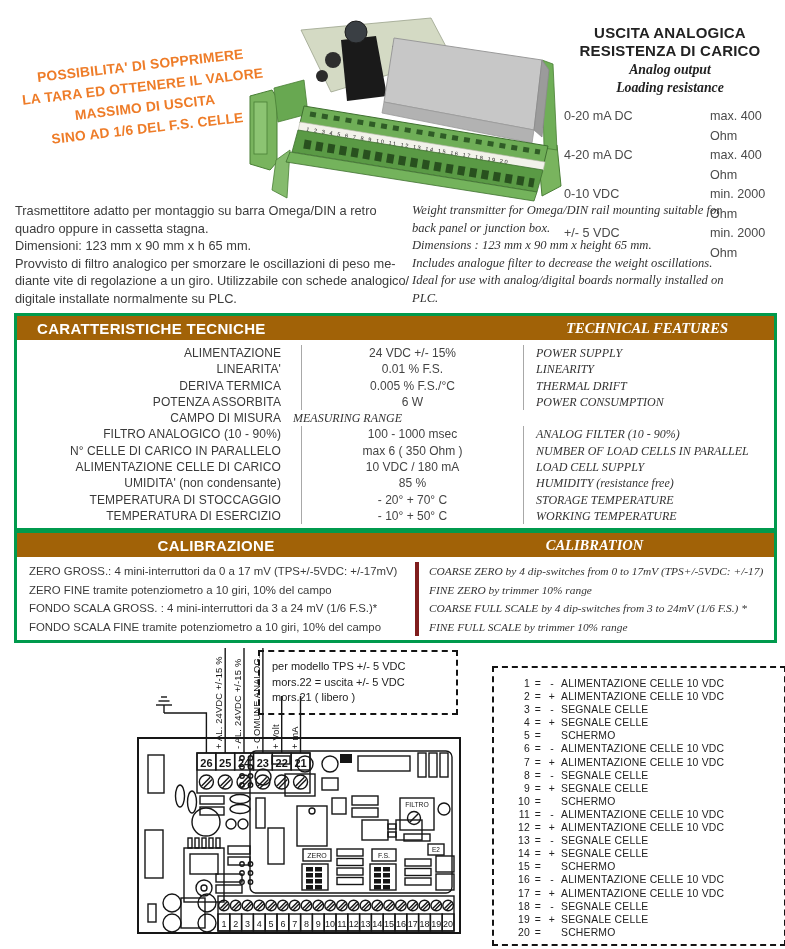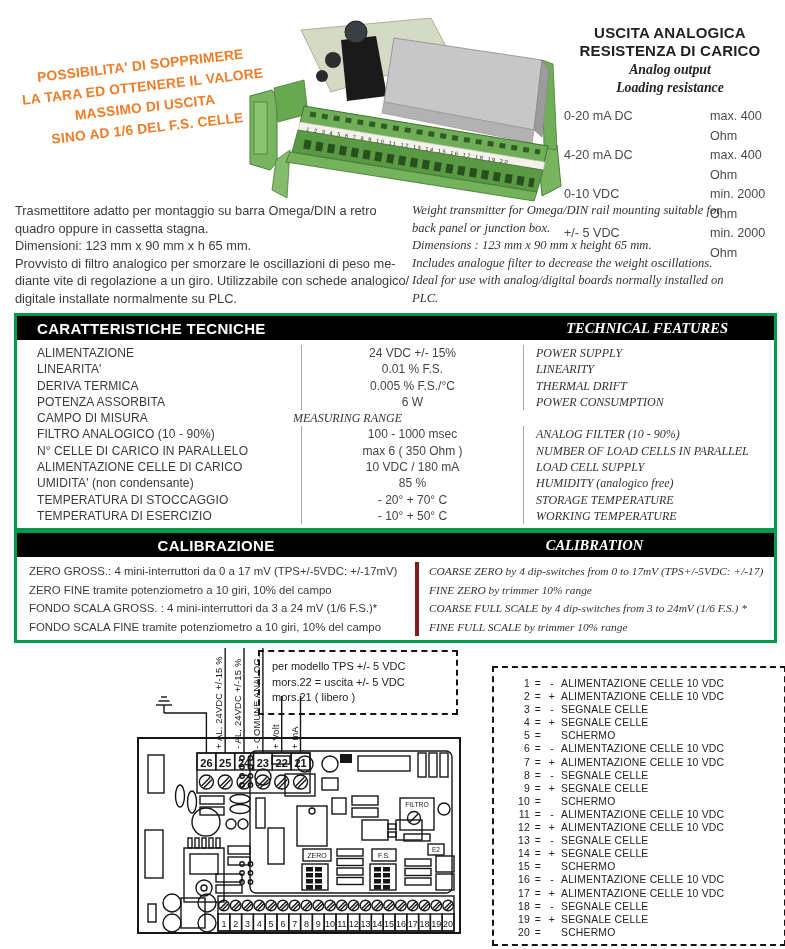--- a/index.html
+++ b/index.html
@@ -22,30 +22,30 @@
                 line-height:19.5px;color:#4b4b4b;gap:48px;}
 
   
   .desc-it{left:15px;top:202px;width:400px;font-size:12.8px;line-height:17.5px;
            color:#3c3c3c;white-space:pre-line;}
   .desc-en{left:412px;top:202px;width:370px;font-family:"Liberation Serif",serif;
            font-style:italic;font-size:12.6px;line-height:17.5px;color:#333;white-space:pre-line;}
 
   
   .gbox{left:14px;width:757px;border:3px solid #009a4d;background:#fff;}
-  .ghead{background:#000000;color:#fff;height:24px;display:flex;align-items:center;position:relative;}
+  .ghead{background:#a16207;color:#fff;height:24px;display:flex;align-items:center;position:relative;}
   .ghead .h-it{font-weight:bold;font-size:15px;letter-spacing:.3px;}
   .ghead .h-en{font-family:"Liberation Serif",serif;font-style:italic;font-weight:bold;font-size:14.5px;}
 
   .tech{top:313px;}
   .tech .h-it{padding-left:20px;}
   .tech .h-en{margin-left:auto;margin-right:46px;}
   .tech-body{padding:5px 0 4px 0;}
   .tech-row{display:grid;grid-template-columns:264px 243px 1fr;font-size:12px;line-height:16.3px;}
-  .tech-row .c-it{padding-left:20px;color:#3a3a3a;letter-spacing:.1px;}
+  .tech-row .c-it{padding-left:20px;color:#3a3a3a;letter-spacing:.1px;text-align:right;}
   .tech-row .c-val{text-align:center;color:#444;border-left:1px solid #a8a8a8;border-right:1px solid #a8a8a8;margin-left:20px;}
   .tech-row .c-en{padding-left:12px;font-family:"Liberation Serif",serif;font-style:italic;color:#333;}
 
   .calib{top:530px;}
   .calib .h-it{position:absolute;left:0;width:398px;text-align:center;font-weight:bold;font-size:15px;}
   .calib .h-en{position:absolute;left:398px;right:0;text-align:center;}
   .calib-body{display:grid;grid-template-columns:398px 1fr;padding:5px 0 4px 0;}
   .cal-col-it{padding-left:12px;}
   .cal-col-en{border-left:4px solid #7f1d1d;padding-left:10px;}
   .cal-row-it{font-size:11.4px;line-height:18.5px;color:#3a3a3a;}
@@ -213,21 +213,21 @@
 
         <div class="tech-row">
           <span class="c-it">ALIMENTAZIONE CELLE DI CARICO</span>
           <span class="c-val">10 VDC / 180 mA</span>
           <span class="c-en">LOAD CELL SUPPLY</span>
         </div>
 
         <div class="tech-row">
           <span class="c-it">UMIDITA' (non condensante)</span>
           <span class="c-val">85 %</span>
-          <span class="c-en">HUMIDITY (analogico free)</span>
+          <span class="c-en">HUMIDITY (resistance free)</span>
         </div>
 
         <div class="tech-row">
           <span class="c-it">TEMPERATURA DI STOCCAGGIO</span>
           <span class="c-val">- 20° + 70° C</span>
           <span class="c-en">STORAGE TEMPERATURE</span>
         </div>
 
         <div class="tech-row">
           <span class="c-it">TEMPERATURA DI ESERCIZIO</span>

